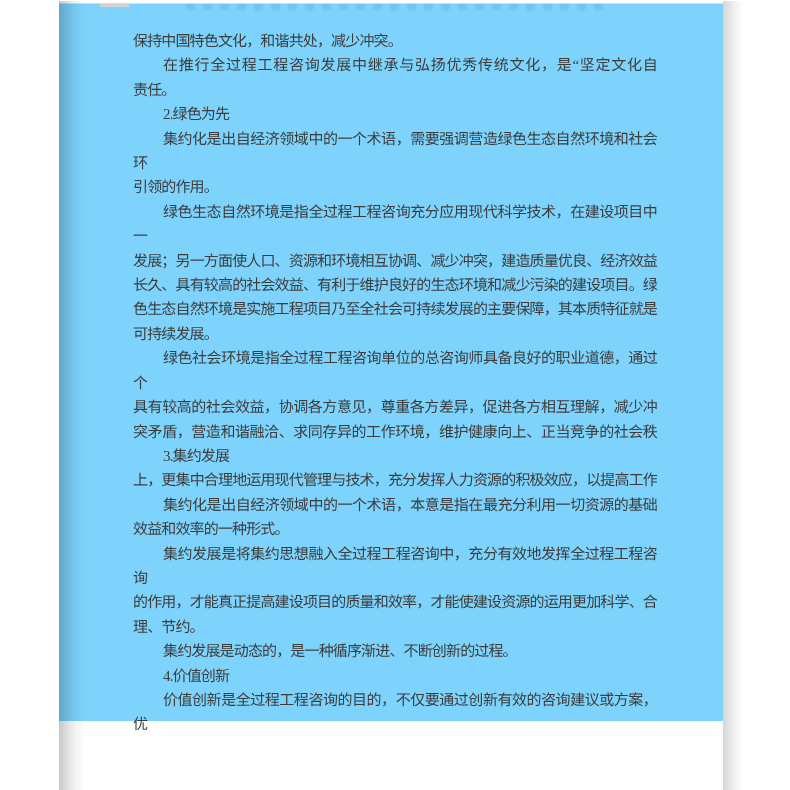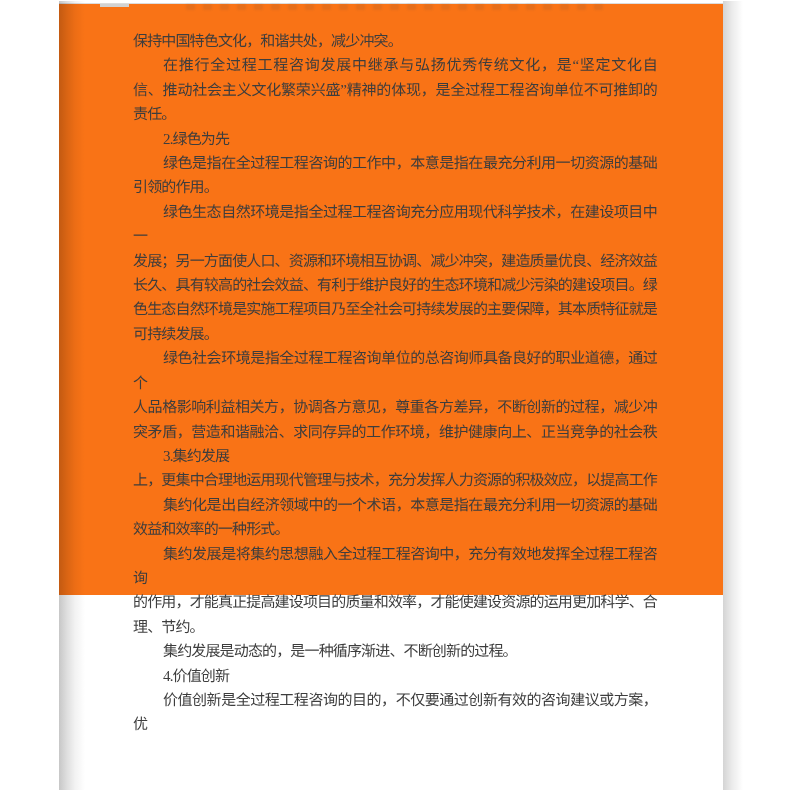--- a/index.html
+++ b/index.html
@@ -12,22 +12,22 @@
     background: #ffffff;
     overflow: hidden;
     position: relative;
     font-family: "Liberation Serif", "DejaVu Serif", serif;
   }
   .page {
     position: absolute;
     left: 59px;
     top: 3px;
     width: 664px;
-    height: 592px;
-    background: #f97316;
+    height: 718px;
+    background: #7dd3fc;
     border-top: 1px solid #dcdcdc;
     box-sizing: border-box;
   }
   
   .page-left-shadow {
     position: absolute;
     left: 0;
     top: -3px;
     width: 26px;
     height: 790px;
@@ -102,40 +102,39 @@
   <div class="page-left-shadow"></div>
   <div class="page-right-shadow"></div>
   <div class="running-head-bar"></div>
   <div class="running-head-remnant"></div>
   <div class="text-block">
       <div class="paragraph">
         <div class="line">保持中国特色文化，和谐共处，减少冲突。</div>
       </div>
       <div class="paragraph">
         <div class="line fill indent">在推行全过程工程咨询发展中继承与弘扬优秀传统文化，是“坚定文化自</div>
-        <div class="line fill">信、推动社会主义文化繁荣兴盛”精神的体现，是全过程工程咨询单位不可推卸的</div>
         <div class="line">责任。</div>
       </div>
       <div class="paragraph">
         <div class="line indent">2.绿色为先</div>
       </div>
       <div class="paragraph">
-        <div class="line fill indent">绿色是指在全过程工程咨询的工作中，本意是指在最充分利用一切资源的基础</div>
+        <div class="line fill indent">集约化是出自经济领域中的一个术语，需要强调营造绿色生态自然环境和社会环</div>
         <div class="line">引领的作用。</div>
       </div>
       <div class="paragraph">
         <div class="line fill indent">绿色生态自然环境是指全过程工程咨询充分应用现代科学技术，在建设项目中一</div>
         <div class="line fill">发展；另一方面使人口、资源和环境相互协调、减少冲突，建造质量优良、经济效益</div>
         <div class="line fill">长久、具有较高的社会效益、有利于维护良好的生态环境和减少污染的建设项目。绿</div>
         <div class="line fill">色生态自然环境是实施工程项目乃至全社会可持续发展的主要保障，其本质特征就是</div>
         <div class="line">可持续发展。</div>
       </div>
       <div class="paragraph">
         <div class="line fill indent">绿色社会环境是指全过程工程咨询单位的总咨询师具备良好的职业道德，通过个</div>
-        <div class="line fill">人品格影响利益相关方，协调各方意见，尊重各方差异，不断创新的过程，减少冲</div>
+        <div class="line fill">具有较高的社会效益，协调各方意见，尊重各方差异，促进各方相互理解，减少冲</div>
         <div class="line fill">突矛盾，营造和谐融洽、求同存异的工作环境，维护健康向上、正当竞争的社会秩</div>
       </div>
       <div class="paragraph">
         <div class="line indent">3.集约发展</div>
       </div>
       <div class="paragraph">
         <div class="line fill">上，更集中合理地运用现代管理与技术，充分发挥人力资源的积极效应，以提高工作</div>
         <div class="line fill indent">集约化是出自经济领域中的一个术语，本意是指在最充分利用一切资源的基础</div>
         <div class="line">效益和效率的一种形式。</div>
       </div>

